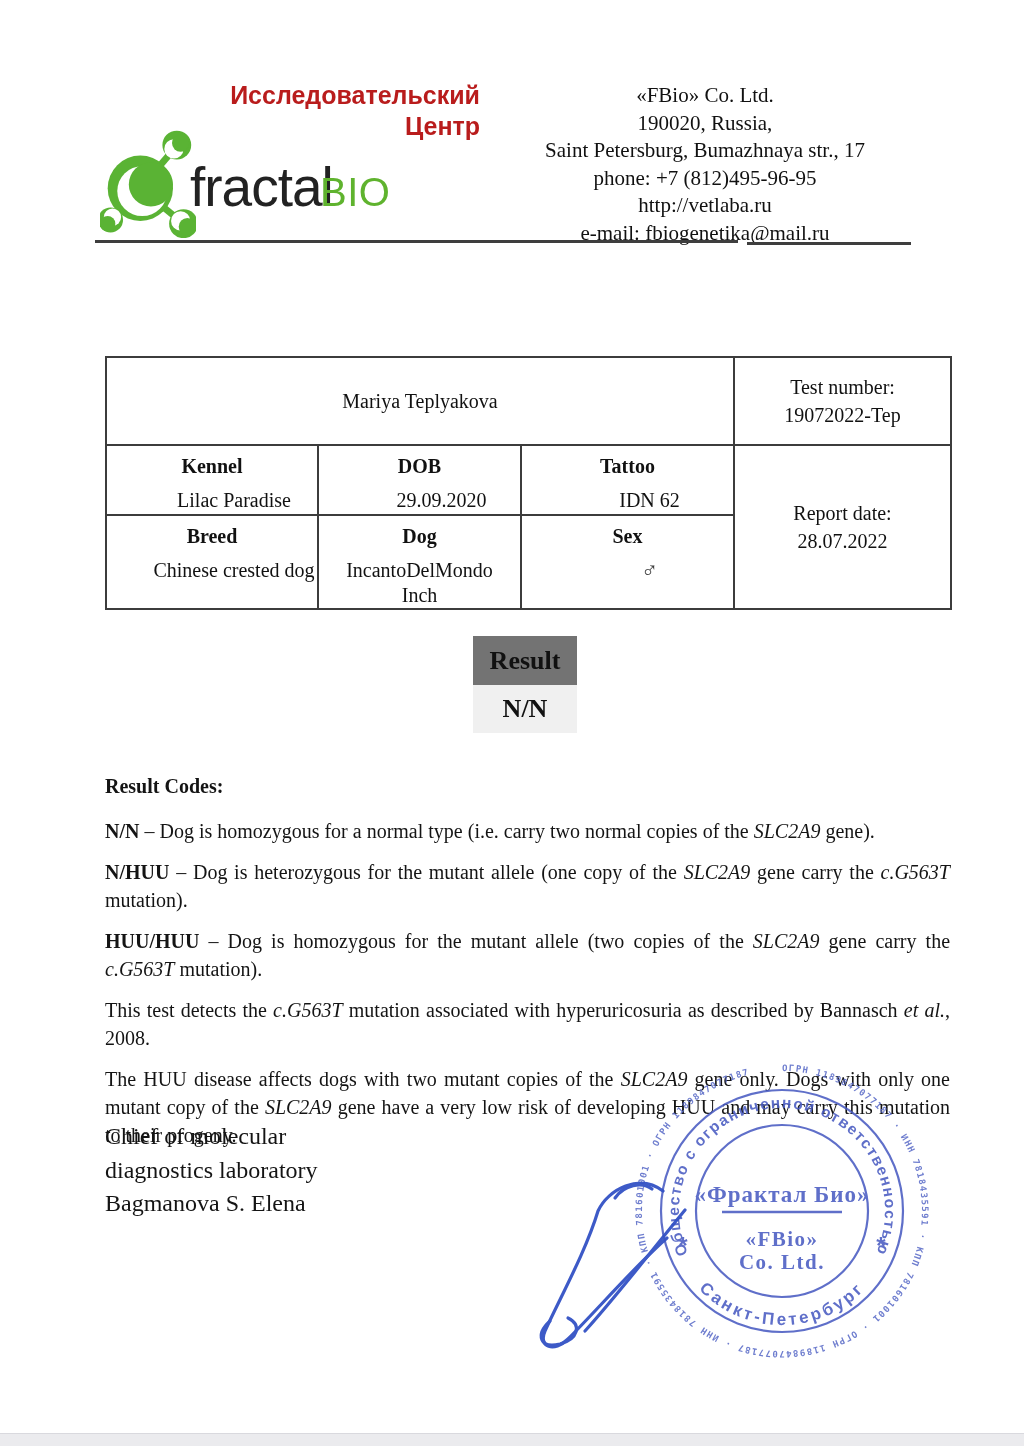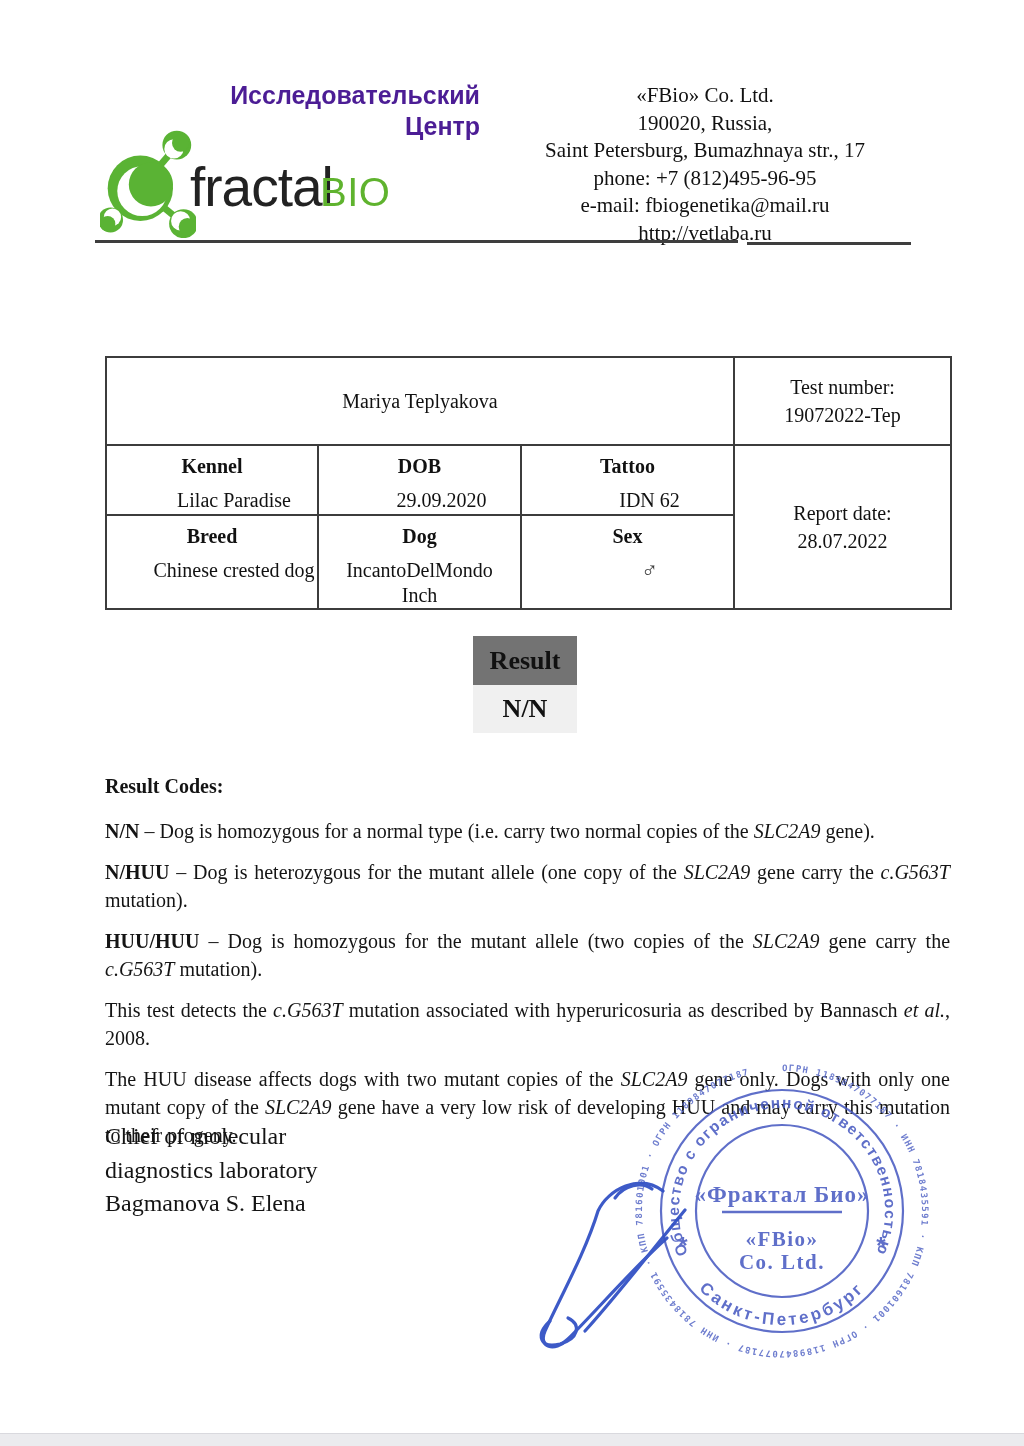--- a/index.html
+++ b/index.html
@@ -3,21 +3,21 @@
 <meta charset="utf-8">
 <style>
   html,body{margin:0;padding:0;background:#ffffff;}
   .page{position:relative;width:1024px;height:1446px;background:#ffffff;overflow:hidden;
         font-family:"Liberation Serif","DejaVu Serif",serif;color:#141414;}
   .abs{position:absolute;}
 
   
   .org-name{left:150px;top:80px;width:330px;text-align:right;
             font-family:"Liberation Sans","DejaVu Sans",sans-serif;
-            font-weight:bold;font-size:25px;line-height:31px;color:#4c1d95;}
+            font-weight:bold;font-size:25px;line-height:31px;color:#b91c1c;}
   .logo-icon{left:100px;top:126px;width:96px;height:112px;}
   .logo-word{left:190px;top:160px;font-family:"Liberation Sans","DejaVu Sans",sans-serif;
              font-size:55px;line-height:1;color:#222;font-weight:500;letter-spacing:-1px;}
   .logo-bio{left:320px;top:170px;font-family:"Liberation Sans","DejaVu Sans",sans-serif;
             font-size:40px;font-weight:normal;color:#5fb32e;letter-spacing:0.5px;}
   .company{left:495px;top:82px;width:420px;text-align:center;
            font-size:21px;line-height:27.5px;color:#111;}
   .divider{background:#3e3e3e;height:3px;}
   .div1{left:95px;top:240px;width:643px;}
   .div2{left:747px;top:242px;width:164px;}
@@ -103,22 +103,22 @@
     </g>
   </svg>
   <div class="abs logo-word">fractal</div>
   <div class="abs logo-bio">BIO</div>
 
   <div class="abs company">
     <div>«FBio» Co. Ltd.</div>
     <div>190020, Russia,</div>
     <div>Saint Petersburg, Bumazhnaya str., 17</div>
     <div>phone: +7 (812)495-96-95</div>
+    <div>http://vetlaba.ru</div>
     <div>e-mail: fbiogenetika@mail.ru</div>
-    <div>http://vetlaba.ru</div>
   </div>
 
   <div class="abs divider div1"></div>
   <div class="abs divider div2"></div>
 
 
   <table class="abs info-table">
     <colgroup>
         <col style="width:212px">
         <col style="width:203px">

